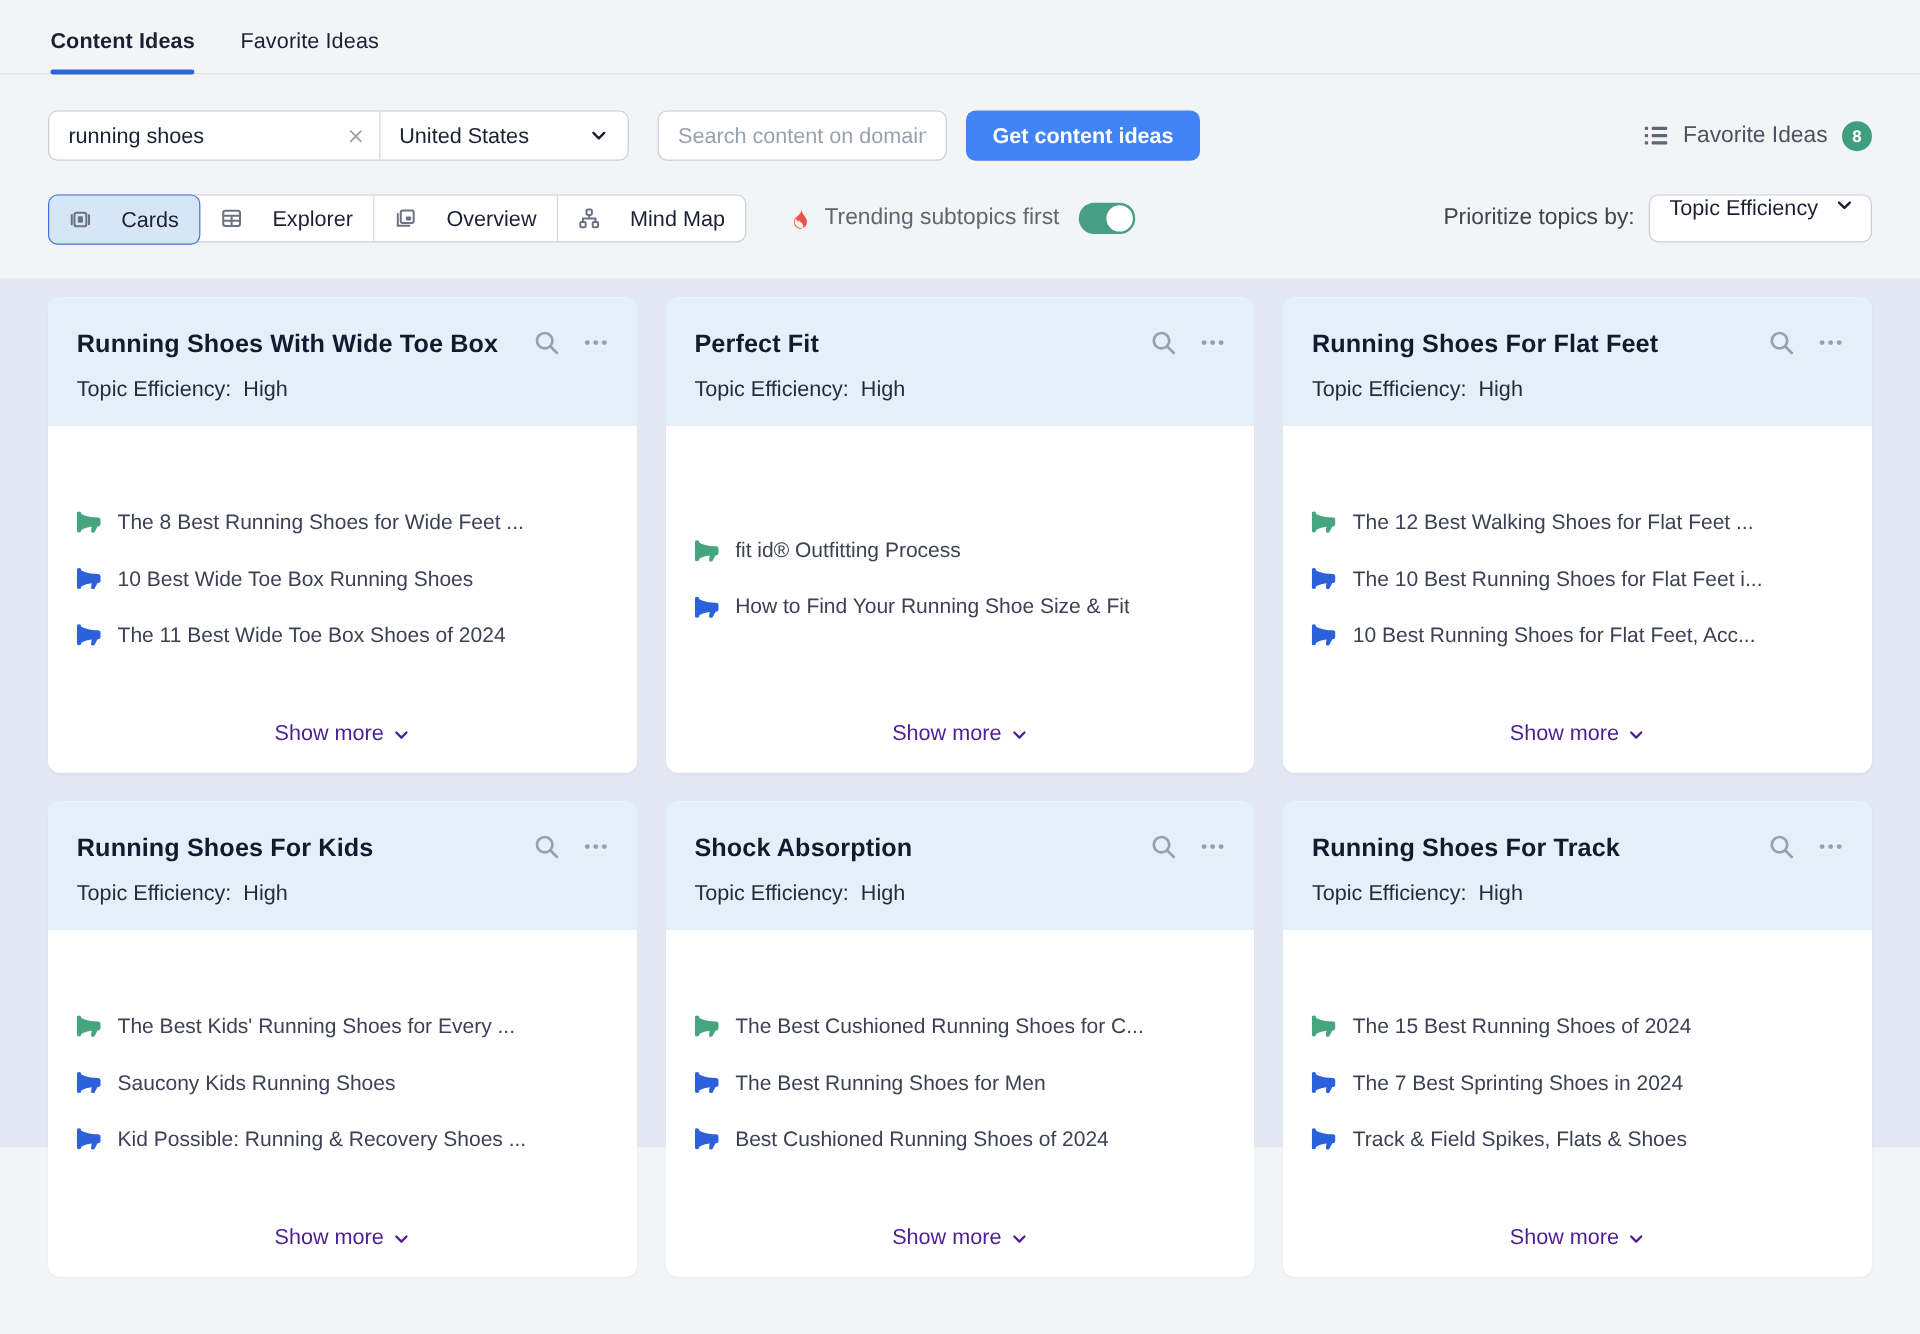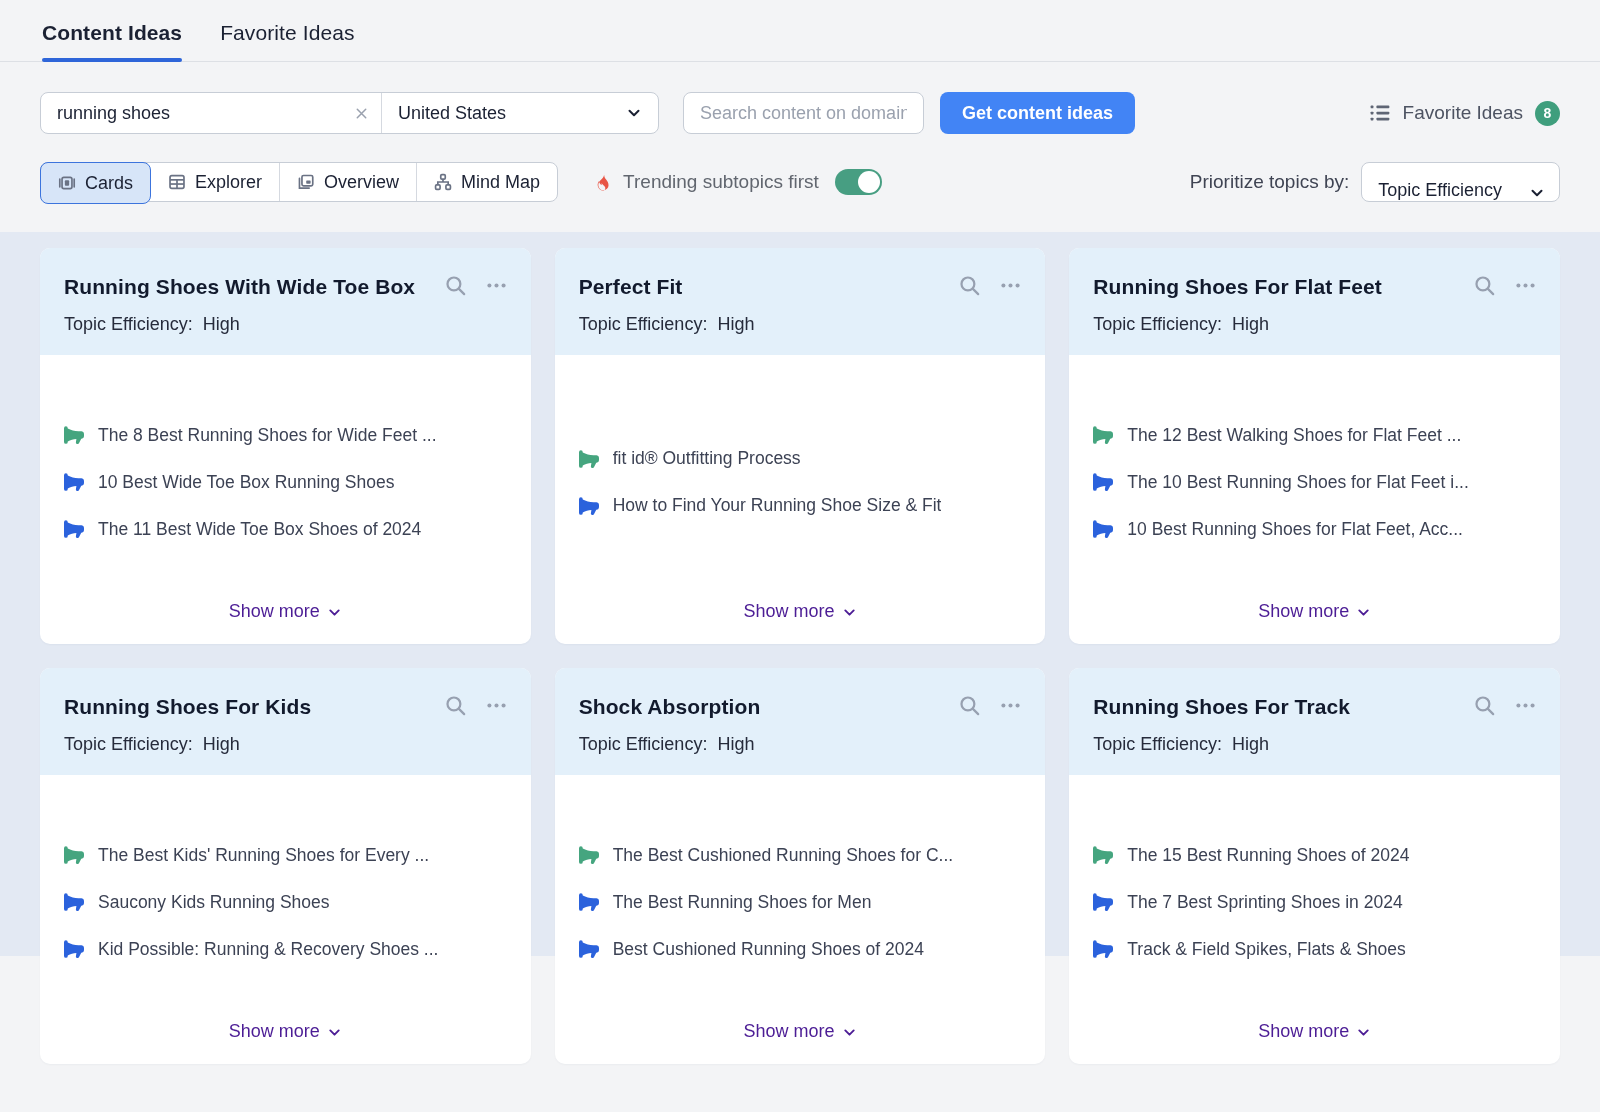--- a/index.html
+++ b/index.html
@@ -12,32 +12,32 @@
   }
   svg { display:block; }
 
   
   .topbar { background:#F3F4F6; }
   .tabs-row {
     height:62px; padding:0 42px; display:flex; align-items:flex-end; gap:38px;
     border-bottom:1px solid #DDE0E5;
   }
   .tab {
-    font-size:21px; font-weight:500; color:#1B2133; padding-bottom:16px;
+    font-size:18px; font-weight:500; color:#1B2133; padding-bottom:16px;
     position:relative; cursor:pointer; letter-spacing:.1px;
   }
   .tab.active { font-weight:600; }
   .tab.active::after {
     content:""; position:absolute; left:0; right:0; bottom:-1px; height:4px;
     background:#2E65D9; border-radius:3px;
   }
 
   .controls-row1 { margin-top:30px; padding:0 40px; display:flex; align-items:center; }
   .search-compound {
-    display:flex; align-items:stretch; height:42px; width:619px;
+    display:flex; align-items:stretch; height:42px; width:484px;
     background:#fff; border:1px solid #C7CDD6; border-radius:8px; overflow:hidden;
   }
   .kw-wrap { display:flex; align-items:center; flex:1 1 auto; padding:0 12px 0 16px; }
   .kw-input {
     border:none; outline:none; flex:1; font-size:18px; color:#1B2133;
     font-family:inherit; background:transparent; min-width:0;
   }
   .clear-x { color:#9AA1AE; cursor:pointer; flex:0 0 auto; }
   .divider-v { width:1px; background:#D5D9E0; }
   .country-select {
@@ -63,21 +63,21 @@
     font-size:14px; font-weight:600; display:flex; align-items:center; justify-content:center;
     padding:0 6px;
   }
 
   .controls-row2 { margin-top:28px; padding:0 40px 30px; display:flex; align-items:center; }
   .segmented {
     display:flex; height:40px; background:#fff; border:1px solid #C7CDD6;
     border-radius:8px; overflow:visible;
   }
   .segment {
-    display:flex; align-items:center; gap:9px; padding:0 17px; font-size:18px;
+    display:flex; align-items:center; gap:25px; padding:0 17px; font-size:18px;
     color:#1B2133; cursor:pointer; border-right:1px solid #D5D9E0; position:relative;
   }
   .segment:last-child { border-right:none; }
   .segment .seg-icon { color:#6A7284; }
   .segment.active {
     background:#D7E5F8; border:1px solid #3C74DD; border-radius:8px;
     margin:-1px 0 -1px -1px; height:42px; z-index:1;
   }
   .trending { display:flex; align-items:center; gap:10px; margin-left:34px; }
   .flame { color:#E85546; }
@@ -87,21 +87,21 @@
     position:relative; cursor:pointer; flex:0 0 auto;
   }
   .toggle .knob {
     position:absolute; top:2px; right:2px; width:22px; height:22px; border-radius:50%;
     background:#fff;
   }
   .prioritize { margin-left:auto; display:flex; align-items:center; gap:12px; }
   .prioritize-label { font-size:19px; color:#3F4453; }
   .prioritize-select {
     height:40px; background:#fff; border:1px solid #C7CDD6; border-radius:8px;
-    display:flex; align-items:flex-end; gap:27px; padding:0 14px 0 16px;
+    display:flex; align-items:flex-start; gap:14px; padding:0 14px 0 16px;
     font-size:18px; color:#1B2133; cursor:pointer;
   }
 
   
   .canvas { background:#E3E9F3; padding:16px 40px 48px; height:724px; }
   .cards-grid {
     display:grid; grid-template-columns:repeat(3, 1fr); gap:24px;
     grid-auto-rows:396px;
   }
   .card {

